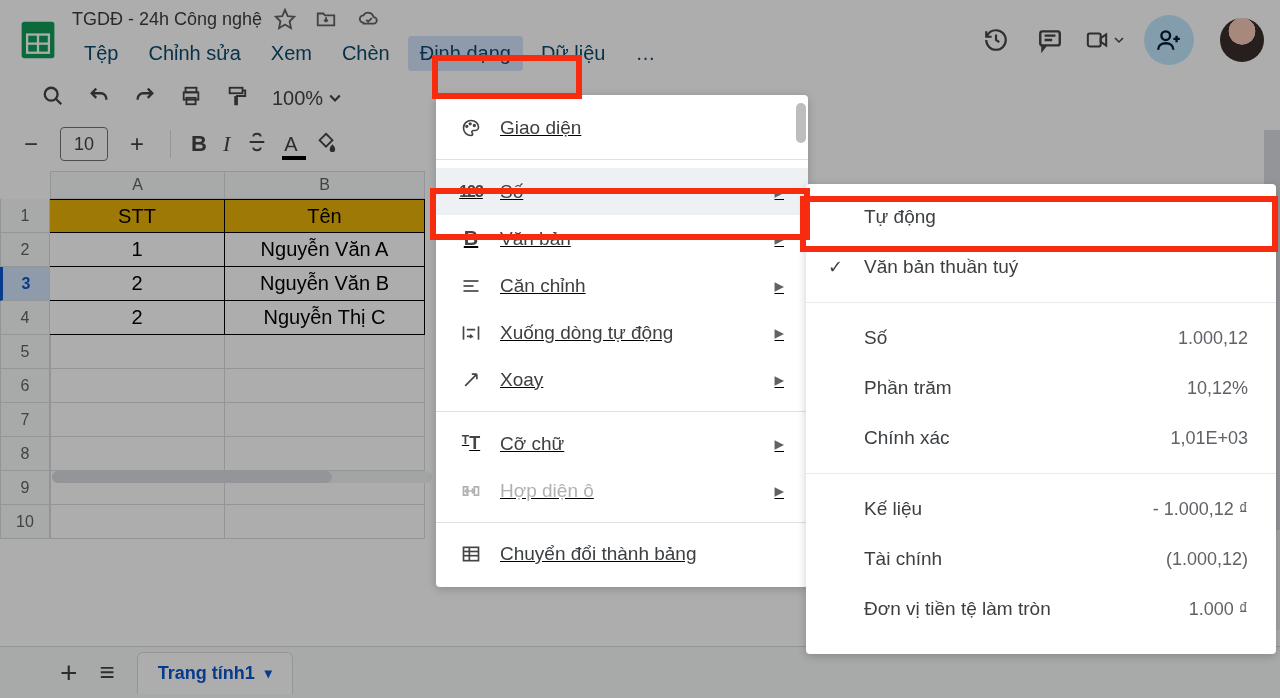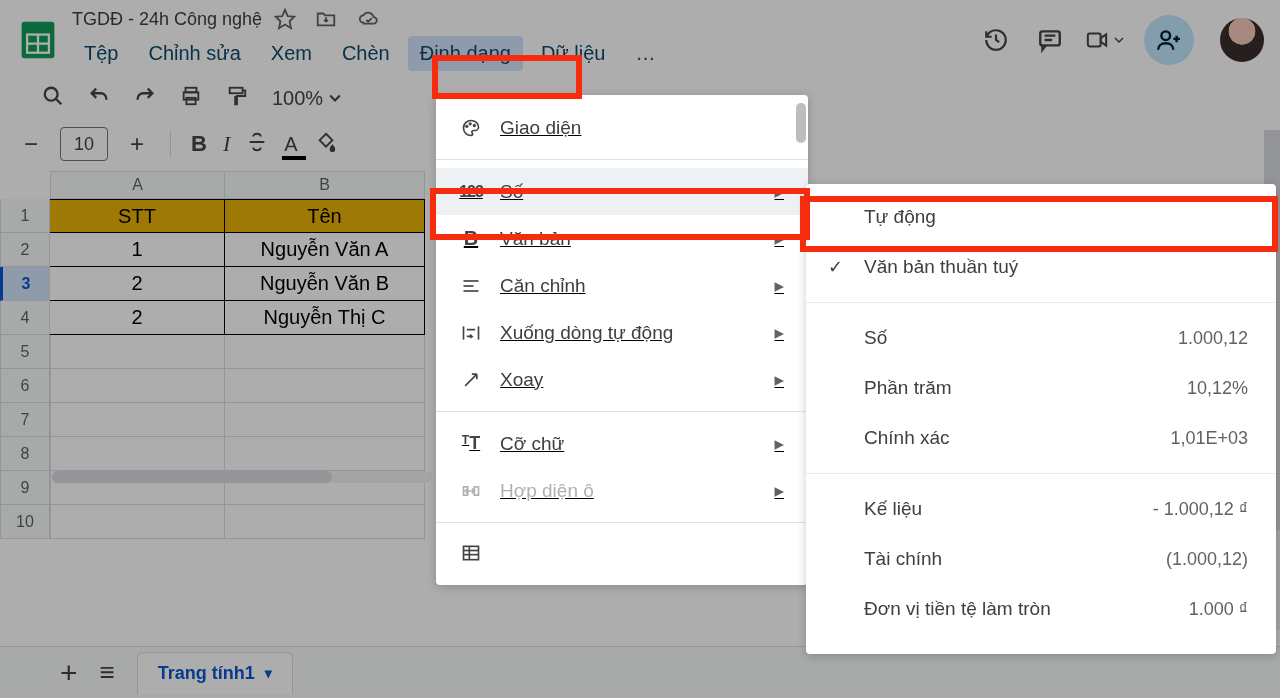--- a/index.html
+++ b/index.html
@@ -375,20 +375,21 @@
     <hr>
     <div class="menu-item">
       <span class="mi-icon">
         <svg width="20" height="20" viewBox="0 0 24 24" fill="none" stroke="currentColor" stroke-width="2">
           <rect x="3" y="4" width="18" height="16"></rect>
           <line x1="3" y1="9" x2="21" y2="9"></line>
           <line x1="3" y1="14" x2="21" y2="14"></line>
           <line x1="10" y1="4" x2="10" y2="20"></line>
         </svg>
       </span>
+    <span>Chuyển đổi thành bảng</span>
     </div>
   </div>
 
 <div class="submenu" id="number-submenu">
     <div class="sub-item">
       <span>Tự động</span>
     </div>
     <div class="sub-item">
       <span class="check">✓</span>
       <span>Văn bản thuần tuý</span>

